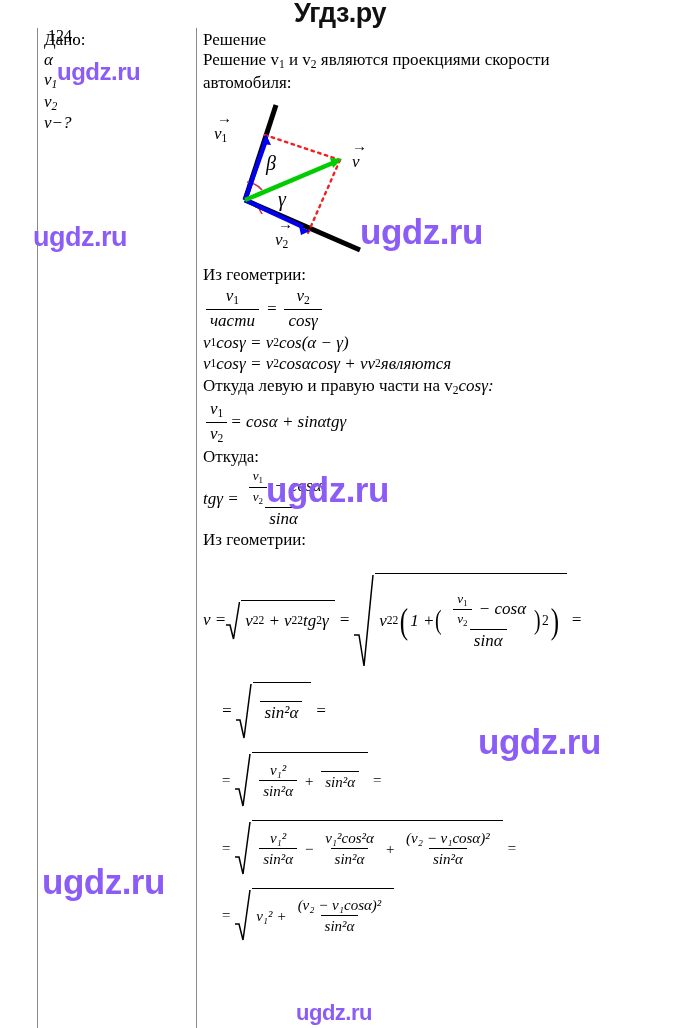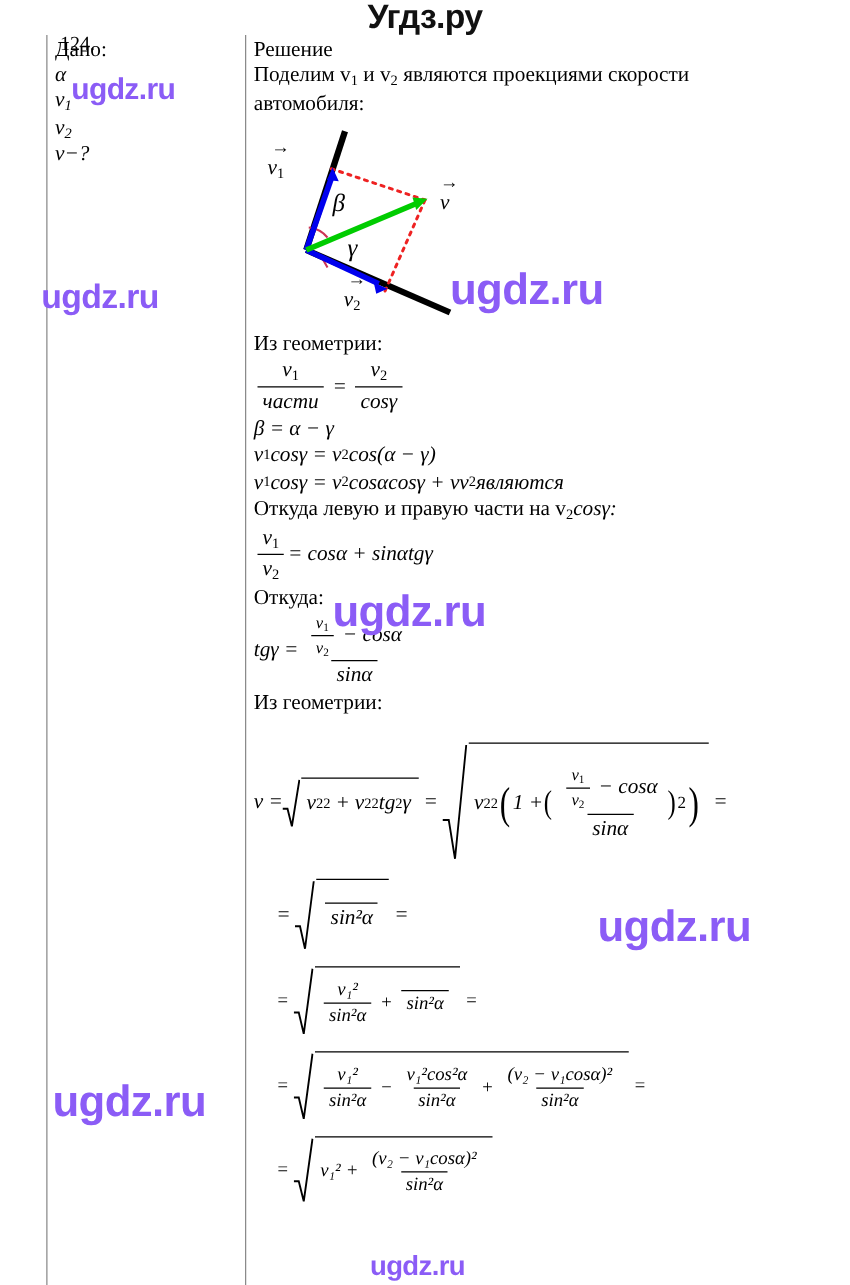--- a/index.html
+++ b/index.html
@@ -181,41 +181,40 @@
     <div><span class="it">v</span><sub class="it">1</sub></div>
     <div><span class="it">v</span><sub class="it">2</sub></div>
     <div class="it">v−?</div>
   </div>
 
   <div class="solution">
 
     <div class="txt">Решение</div>
 
     <div class="txt">
-      <span>Поделим v</span><sub>1</sub><span> и v</span><sub>2</sub><span> являются проекциями скорости</span>
+      <span>Решение v</span><sub>1</sub><span> и v</span><sub>2</sub><span> являются проекциями скорости</span>
     </div>
     <div class="txt">автомобиля:</div>
 
     <div style="height:172px"></div>
 
     <div class="txt">Из геометрии:</div>
 
     <div class="eq eqline">
       <span class="frac">
         <span class="num"><span class="mi">v</span><sub>1</sub></span>
         <span class="den mi">части</span>
       </span>
       <span class="op">=</span>
       <span class="frac">
         <span class="num"><span class="mi">v</span><sub>2</sub></span>
         <span class="den mi">cosγ</span>
       </span>
     </div>
 
-    <div class="mi eqline">β = α − γ</div>
 
     <div class="eq eqline">
       <span class="mi">v</span>
         <sub>1</sub>
         <span class="mi">cosγ = v</span>
         <sub>2</sub>
         <span class="mi">cos(α − γ)</span>
     </div>
 
     <div class="eq eqline">

